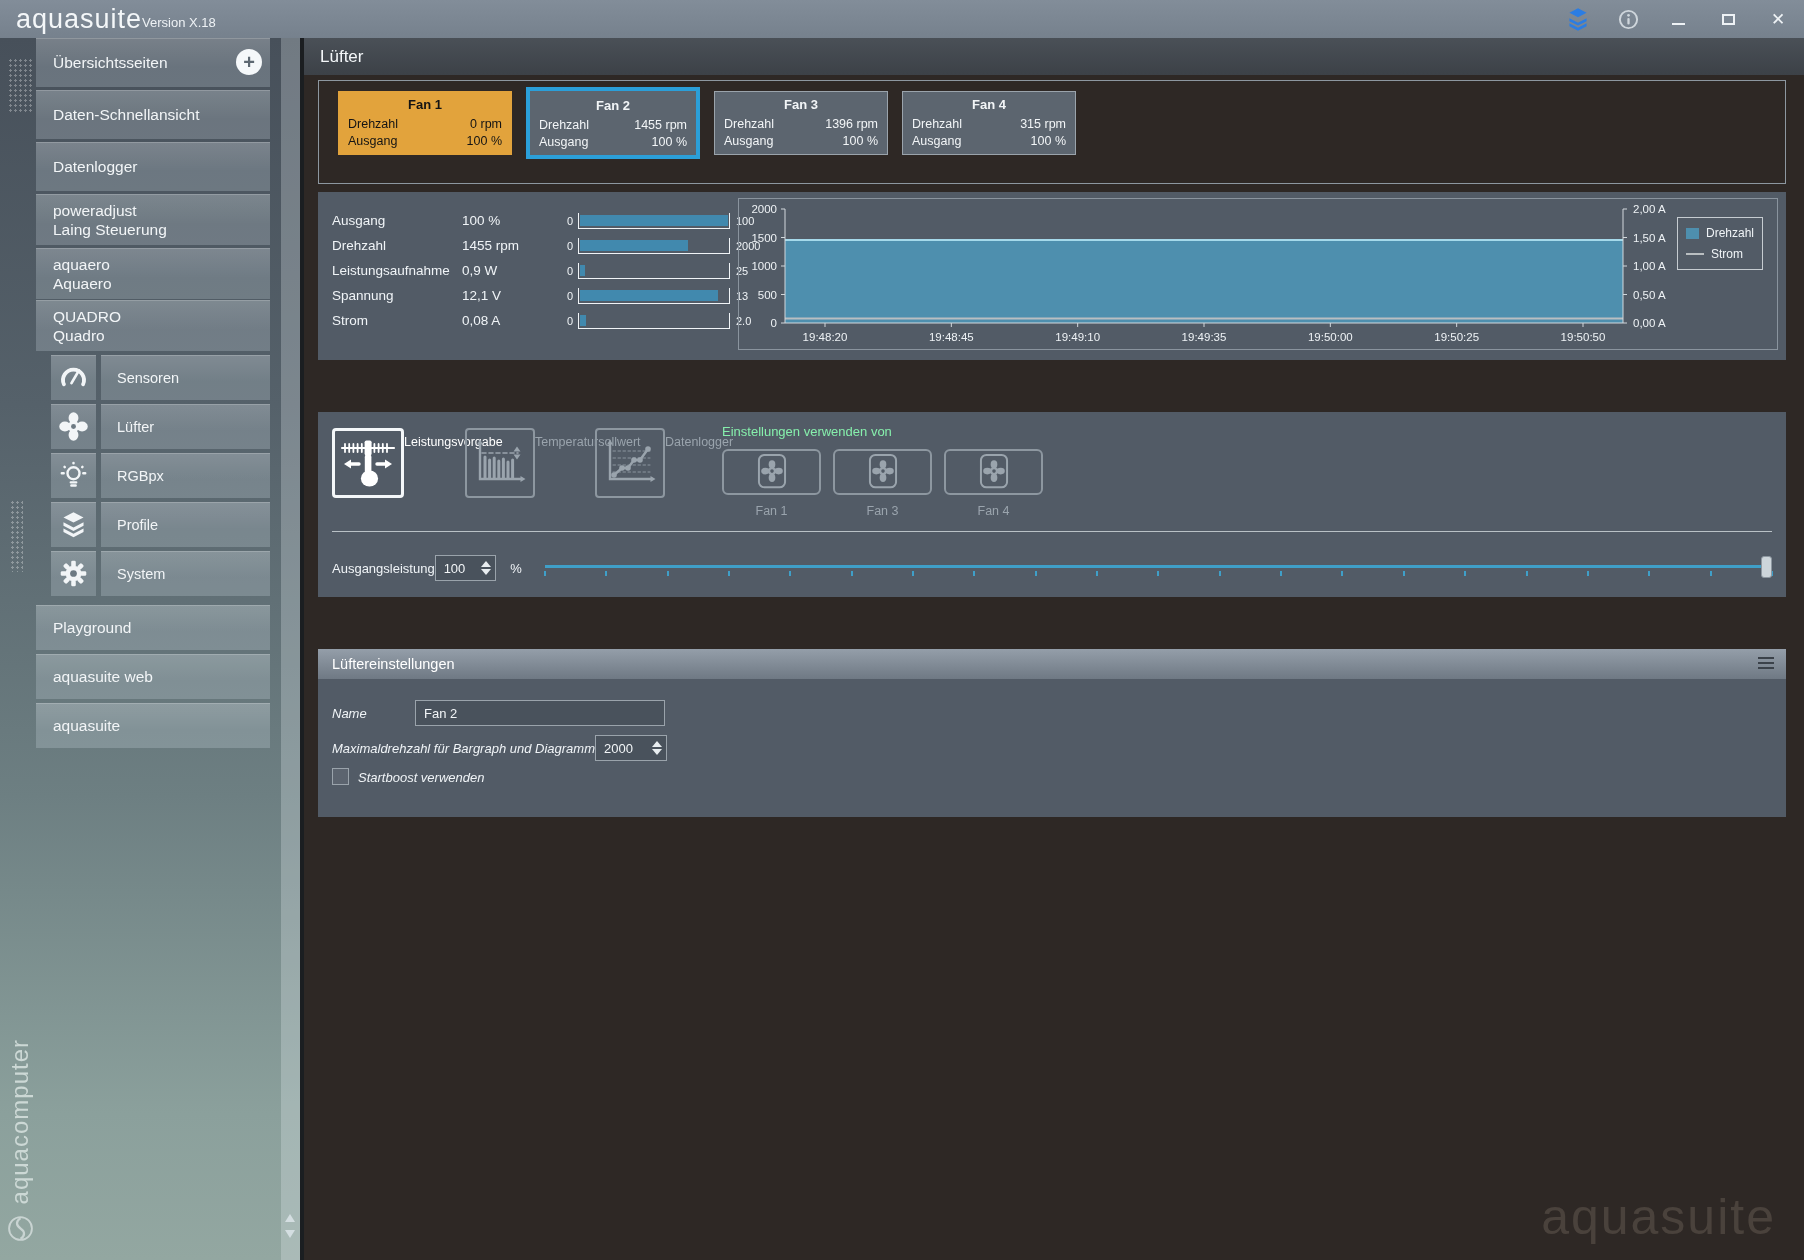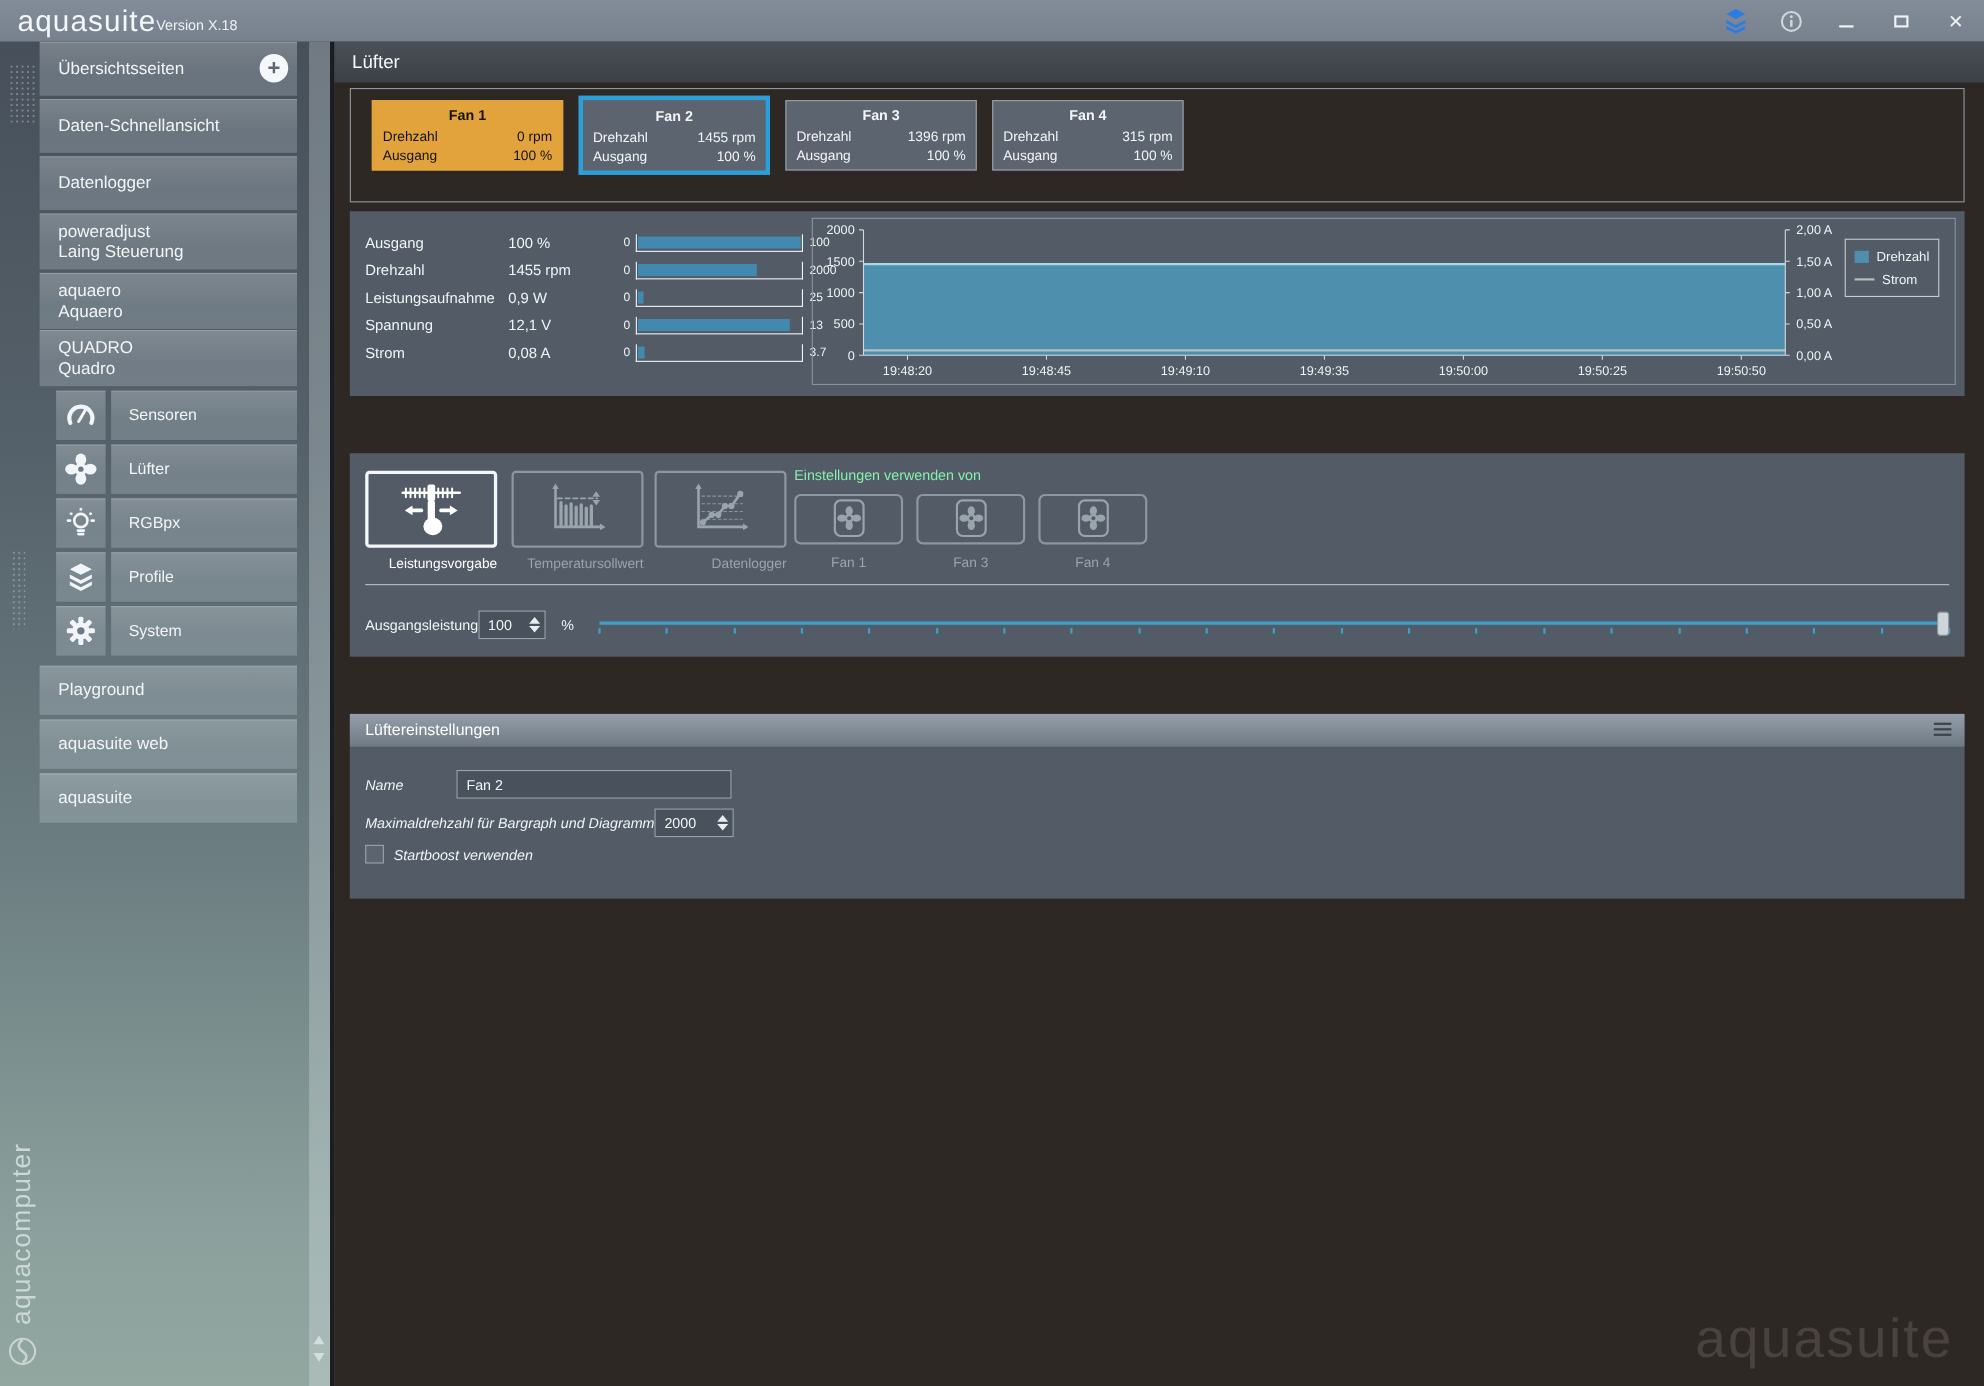--- a/index.html
+++ b/index.html
@@ -83,21 +83,21 @@
 
   
   #chart-box { position:absolute; left:420px; top:6px; width:1040px; height:152px; border:1px solid #8a949e; }
   #chart-legend { position:absolute; right:14px; top:18px; width:86px; border:1px solid #c6ccd1;
                   padding:8px 8px; display:flex; flex-direction:column; gap:7px; }
   .lg-row { display:flex; align-items:center; gap:7px; color:#f0f4f7; font-size:12px; }
   .lg-swatch-area { width:18px; height:11px; background:#4e8fae; }
   .lg-swatch-line { width:18px; height:2px; background:#b9bec1; }
 
   
-  .mode-col { position:absolute; width:120px; display:flex; flex-direction:column; align-items:flex-end; cursor:pointer; }
+  .mode-col { position:absolute; width:120px; display:flex; flex-direction:row; align-items:flex-start; cursor:pointer; }
   .mode-btn { width:120px; height:70px; border:2px solid #8d97a0; border-radius:4px; display:flex;
               align-items:center; justify-content:center; color:#9aa4ad; }
   .mode-btn svg { width:66px; height:52px; }
   .mode-col.selected .mode-btn { border:3px solid #f4f7f9; color:#fff; }
   .mode-col .mode-label { margin-top:7px; font-size:12.5px; color:#9aa4ad; }
   .mode-col.selected .mode-label { color:#fff; }
   #copy-label { position:absolute; left:404px; top:12px; color:#86efac; font-size:13px; }
   .copy-col { position:absolute; top:37px; width:99px; display:flex; flex-direction:column; align-items:center; cursor:pointer; }
   .copy-btn { width:99px; height:46px; border:2px solid #8d97a0; border-radius:6px; display:flex;
               align-items:center; justify-content:center; color:#9aa4ad; }
@@ -370,21 +370,21 @@
               </div>
               <span class="st-max">13</span>
             </div>
             <div class="st-row">
               <span class="st-label">Strom</span>
               <span class="st-value">0,08 A</span>
               <span class="st-min">0</span>
               <div class="meter">
                 <div class="meter-fill" style="width: 6px;"></div>
               </div>
-              <span class="st-max">3.7</span>
+              <span class="st-max">2.0</span>
             </div>
           </div>
         <div id="chart-box">
           <svg id="chart-svg" width="1038" height="150" viewBox="0 0 1038 150">
               <rect x="46" y="41.065" width="838" height="82.935" fill="#4e8fae"></rect>
               <line x1="46" y1="41.065" x2="884" y2="41.065" stroke="#a5d9ea" stroke-width="2"></line>
               <line x1="46" y1="119.44" x2="884" y2="119.44" stroke="#b9bec1" stroke-width="2"></line>
               <line x1="46" y1="124" x2="884" y2="124" stroke="#d2d8dc" stroke-width="1"></line>
               <line x1="46" y1="10" x2="46" y2="124" stroke="#d2d8dc" stroke-width="1"></line>
               <line x1="884" y1="10" x2="884" y2="124" stroke="#d2d8dc" stroke-width="1"></line>

